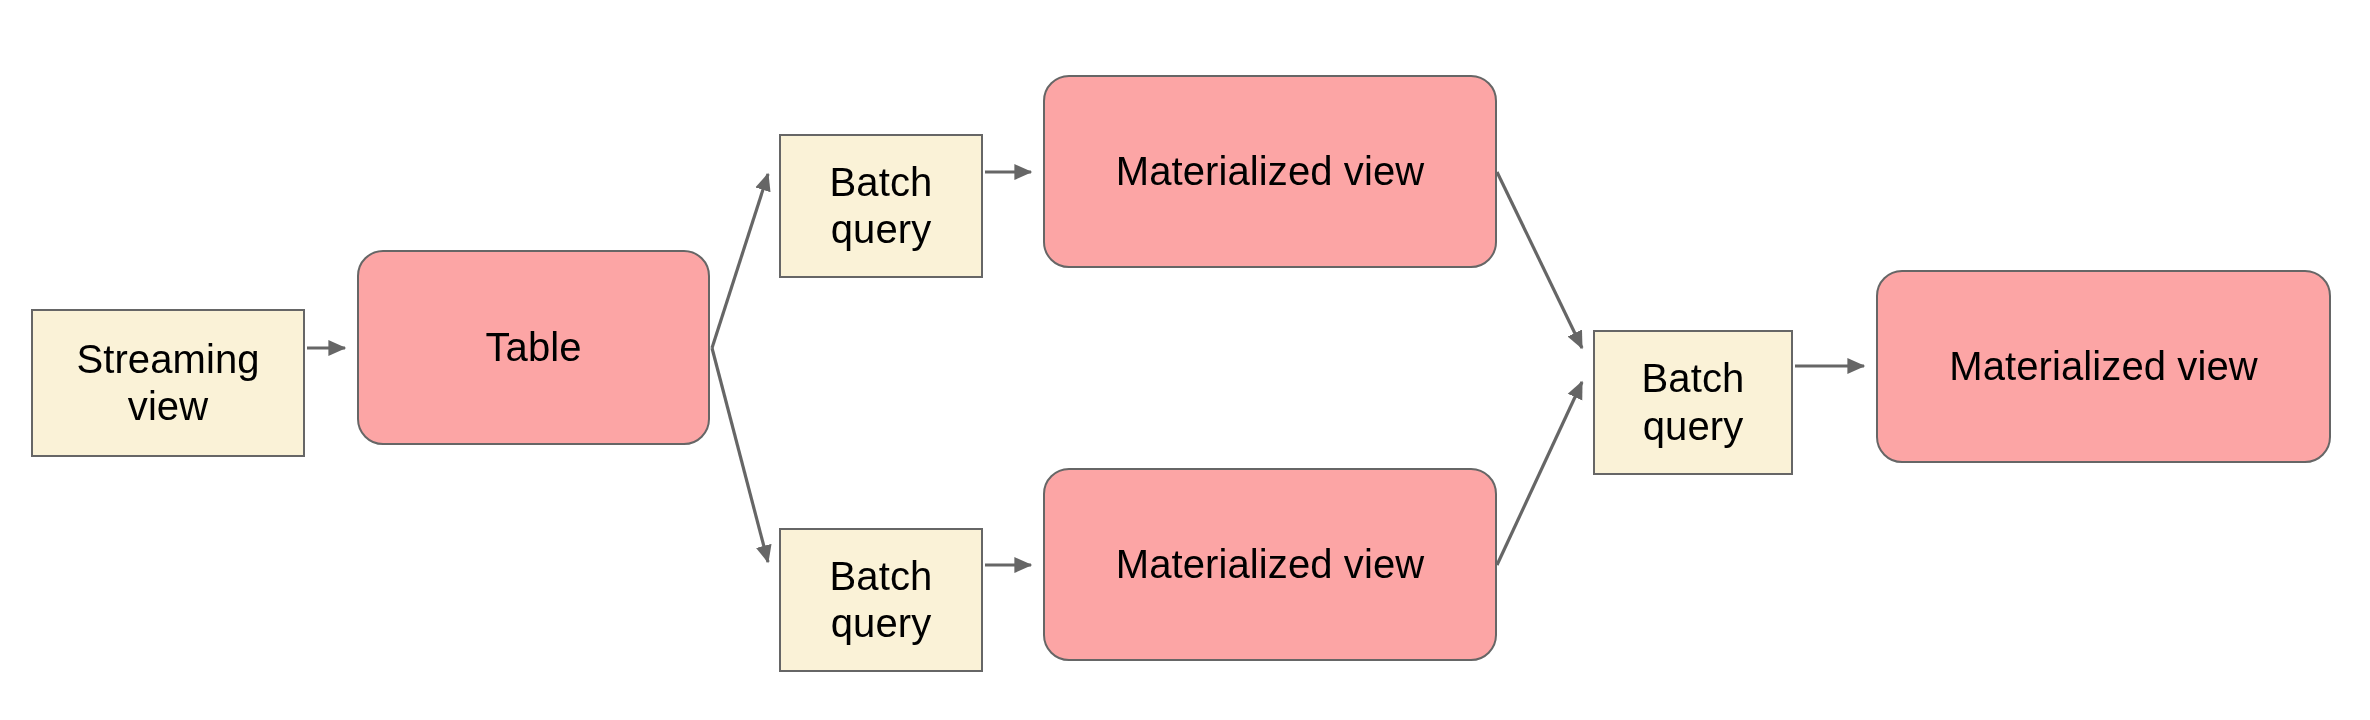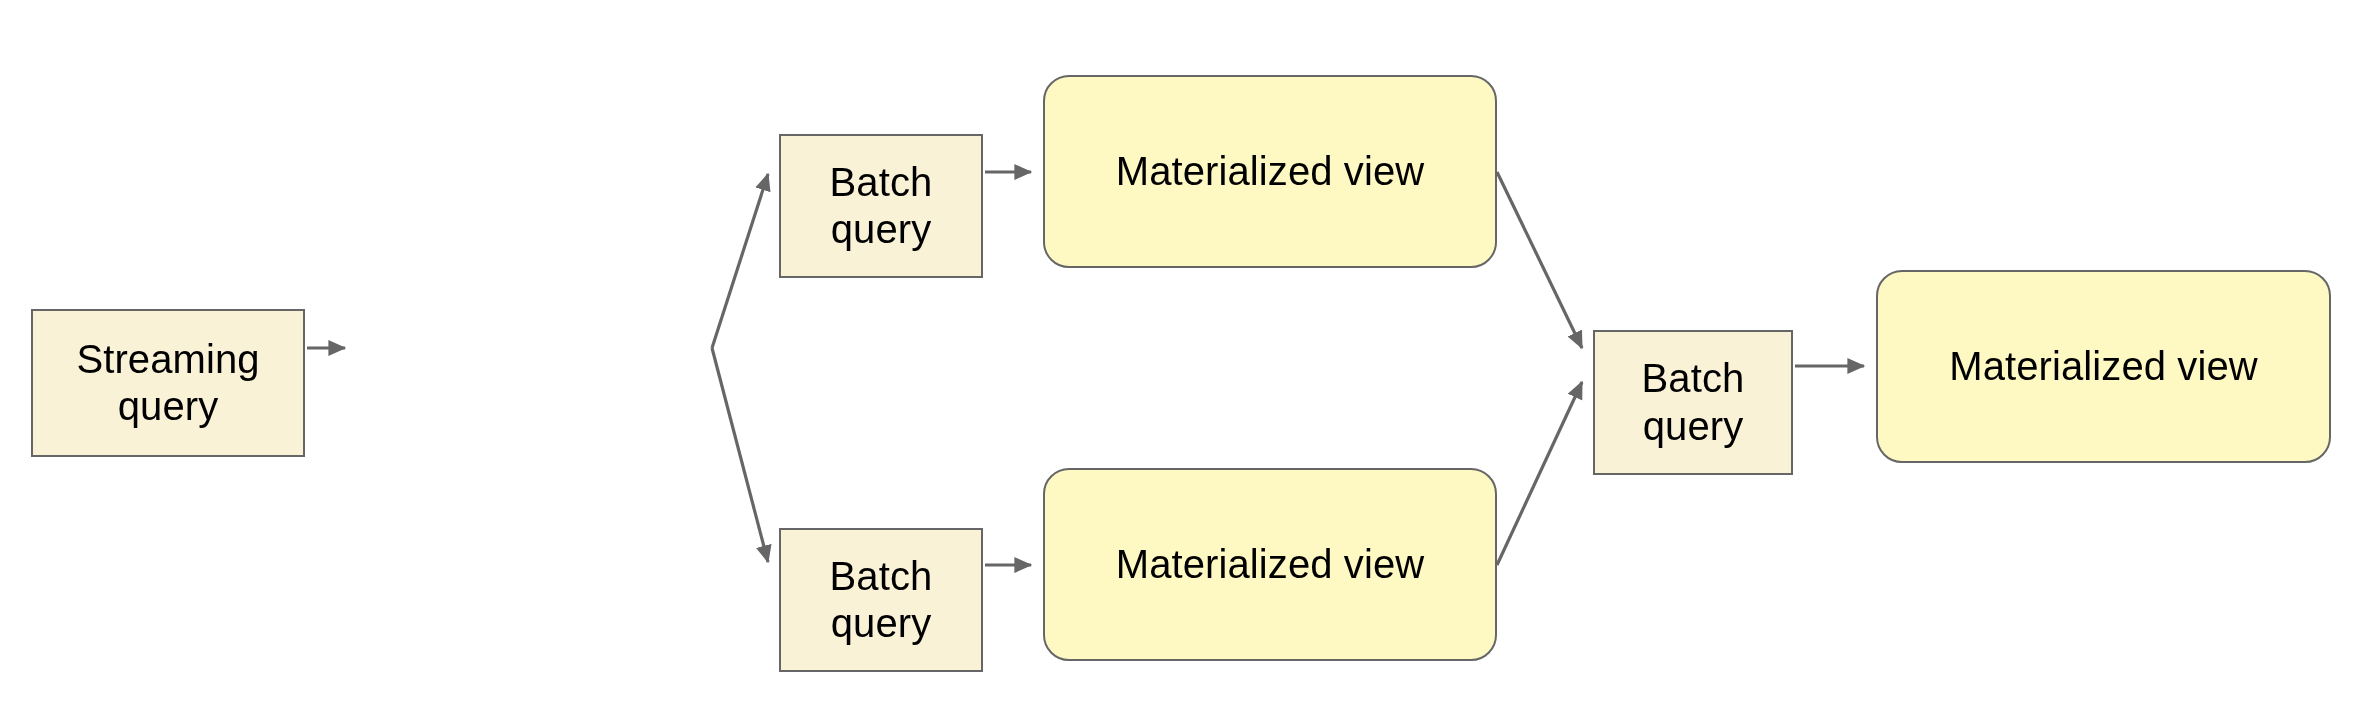--- a/index.html
+++ b/index.html
@@ -37,21 +37,21 @@
     letter-spacing: 0.1px;
     white-space: pre-line;
     z-index: 2;
   }
   .node.query {
     background: #faf2d7;
     border-radius: 0;
     margin-top: 35px;
   }
   .node.store {
-    background: #fef9c3;
+    background: #fca5a5;
     border-radius: 26px;
   }
   .node-label {
     display: block;
     white-space: pre-line;
   }
 </style>
 </head>
 <body>
 
@@ -70,23 +70,26 @@
         <path d="M 985 172 L 1031 172" marker-end="url(#arrowhead)"></path>
         <path d="M 985 565 L 1031 565" marker-end="url(#arrowhead)"></path>
         <path d="M 1497 172 L 1582 348" marker-end="url(#arrowhead)"></path>
         <path d="M 1497 565 L 1582 382" marker-end="url(#arrowhead)"></path>
         <path d="M 1795 366 L 1864 366" marker-end="url(#arrowhead)"></path>
       </g>
   </svg>
 
   <div class="node query" style="left: 31px; top: 274px; width: 274px; height: 148px;">
     <span class="node-label">Streaming
-query</span>
+view</span>
   </div>
 
+  <div class="node store" style="left: 357px; top: 250px; width: 353px; height: 195px;">
+    <span class="node-label">Table</span>
+  </div>
 
   <div class="node query" style="left: 779px; top: 99px; width: 204px; height: 144px;">
     <span class="node-label">Batch
 query</span>
   </div>
 
   <div class="node store" style="left: 1043px; top: 75px; width: 454px; height: 193px;">
     <span class="node-label">Materialized view</span>
   </div>
 

